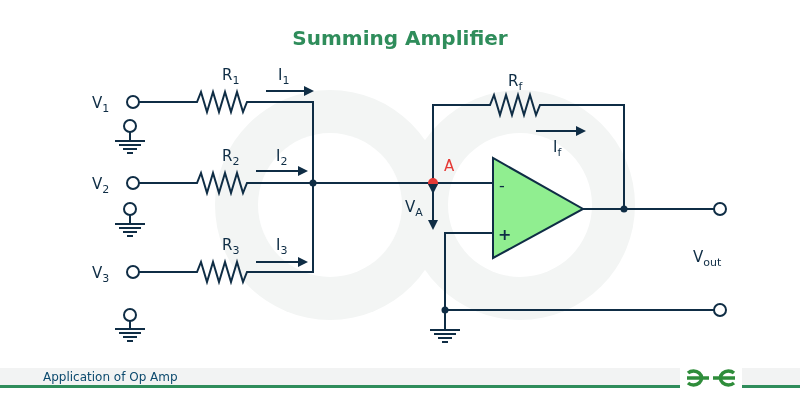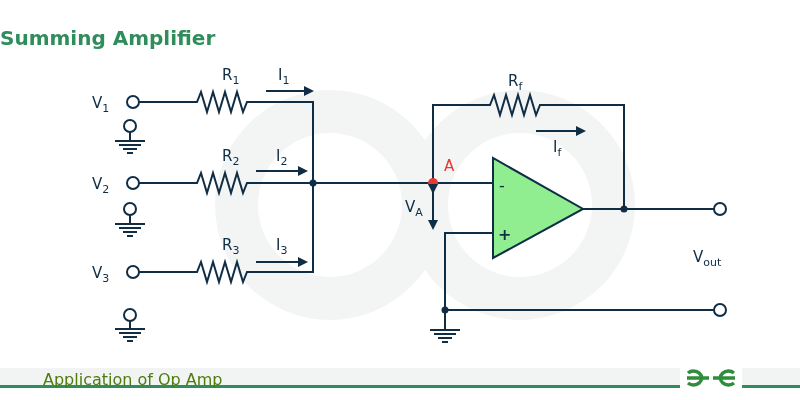--- a/index.html
+++ b/index.html
@@ -1,25 +1,25 @@
 <!DOCTYPE html>
 <html><head>
   <meta charset="utf-8">
   <style>
     html, body { margin: 0; padding: 0; background: #ffffff; }
     body { width: 800px; height: 400px; position: relative; overflow: hidden; font-family: "DejaVu Sans", sans-serif; }
-    .title { position: absolute; top: 26px; left: 0; width: 800px; font-size: 20px; font-weight: bold; color: #2f8d5b; }
+    .title { position: absolute; top: 26px; left: 0; width: 800px; text-align: center; font-size: 20px; font-weight: bold; color: #2f8d5b; }
     svg.circuit { position: absolute; left: 0; top: 0; }
     .wire { stroke: #0f2d45; stroke-width: 2; fill: none; }
     .wm { fill: #f3f5f4; }
     .lbl { font-family: "DejaVu Sans", sans-serif; font-size: 15px; fill: #0f2d45; }
     .sub { font-size: 11px; }
     .footer { position: absolute; left: 0; top: 368px; width: 800px; height: 17px; background: #f2f3f3; }
     .footer-line { position: absolute; left: 0; top: 385px; width: 800px; height: 3px; background: #2f8d5b; }
-    .footer-text { position: absolute; left: 43px; top: 370px; font-size: 16px; color: #4d7c0f; font-family: "DejaVu Sans", sans-serif; }
+    .footer-text { position: absolute; left: 43px; top: 370px; font-size: 12px; color: #0c4a6e; font-family: "DejaVu Sans", sans-serif; }
     .logo-box { position: absolute; left: 680px; top: 362px; width: 62px; height: 32px; background: #ffffff; }
   </style>
 </head>
 <body>
 
 <div class="title">Summing Amplifier</div>
 
 <svg class="circuit" width="800" height="400" viewBox="0 0 800 400">
   <defs>
     <marker id="arr" markerWidth="10" markerHeight="10" refX="8" refY="5" orient="auto" markerUnits="userSpaceOnUse">

